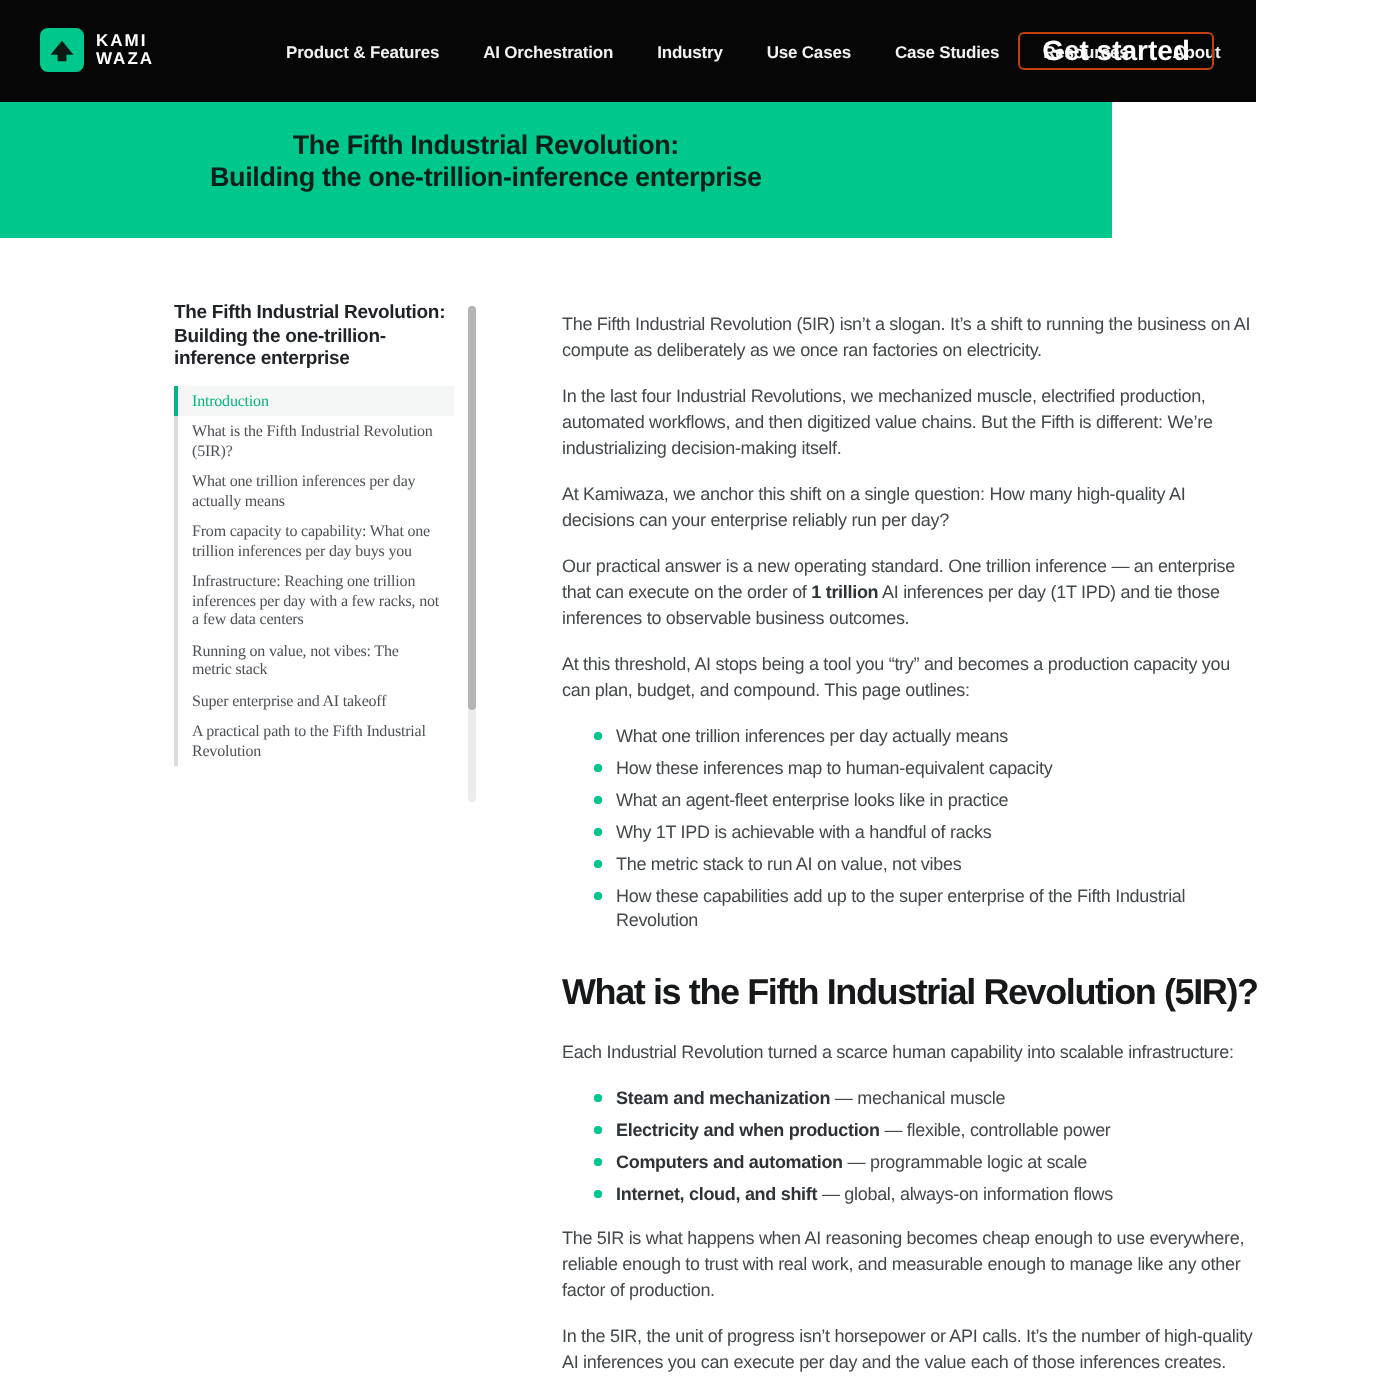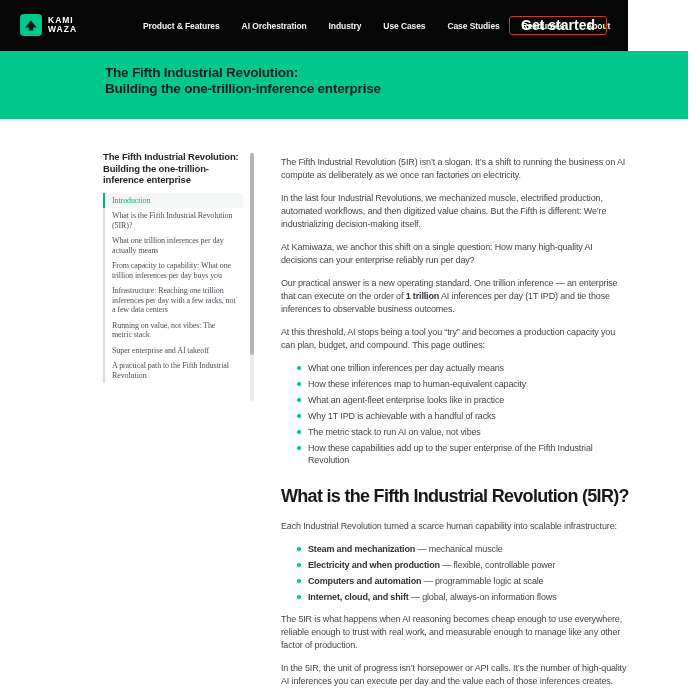--- a/index.html
+++ b/index.html
@@ -18,26 +18,26 @@
   .nav { position:absolute; left:143px; top:0; height:51px; display:flex;
          align-items:center; gap:22px; }
   .nav a { color:#f2f2f2; font-size:8.5px; font-weight:600; letter-spacing:-0.1px;
            text-decoration:none; white-space:nowrap; cursor:pointer; }
   .cta { position:absolute; right:21px; top:16px; height:19px; padding:0 11px;
          background:transparent; color:#fff; border:1px solid #c2410c;
          border-radius:3px; font-size:14px; font-weight:600; line-height:17px;
          font-family:"Liberation Sans", sans-serif; cursor:pointer; }
 
   
-  .hero { position:absolute; left:0; top:51px; width:688px; height:68px; background:#00C78C; }
+  .hero { position:absolute; left:0; top:51px; width:556px; height:68px; background:#00C78C;text-align:center; }
   .hero-title { position:absolute; left:105px; top:14px; color:#082019;
                 font-size:13.5px; font-weight:700; line-height:15.5px; letter-spacing:-0.2px; }
 
   
-  .sidebar { position:absolute; left:103px; top:151px; width:152px; }
+  .sidebar { position:absolute; left:87px; top:151px; width:152px; }
   .sidebar-heading { font-size:9.5px; font-weight:700; color:#1f2328;
                      line-height:11.5px; letter-spacing:-0.15px; padding-right:14px; }
   .toc { margin-top:7px; width:140px;font-family:Liberation Serif, serif; }
   .toc-item { display:block; border-left:2px solid #dcdcdc; padding:3px 6px 3px 7px;
               font-size:8px; line-height:9.5px; color:#4d5156; letter-spacing:-0.1px;
               cursor:pointer; }
   .toc-item.active { border-left:2px solid #00B583; color:#00B583; background:#f5f6f6; }
   .toc-scrollbar { position:absolute; left:147px; top:2px; width:4px; height:248px;
                    background:#ececec; border-radius:2px; }
   .toc-thumb { position:absolute; left:0; top:0; width:4px; height:202px;

